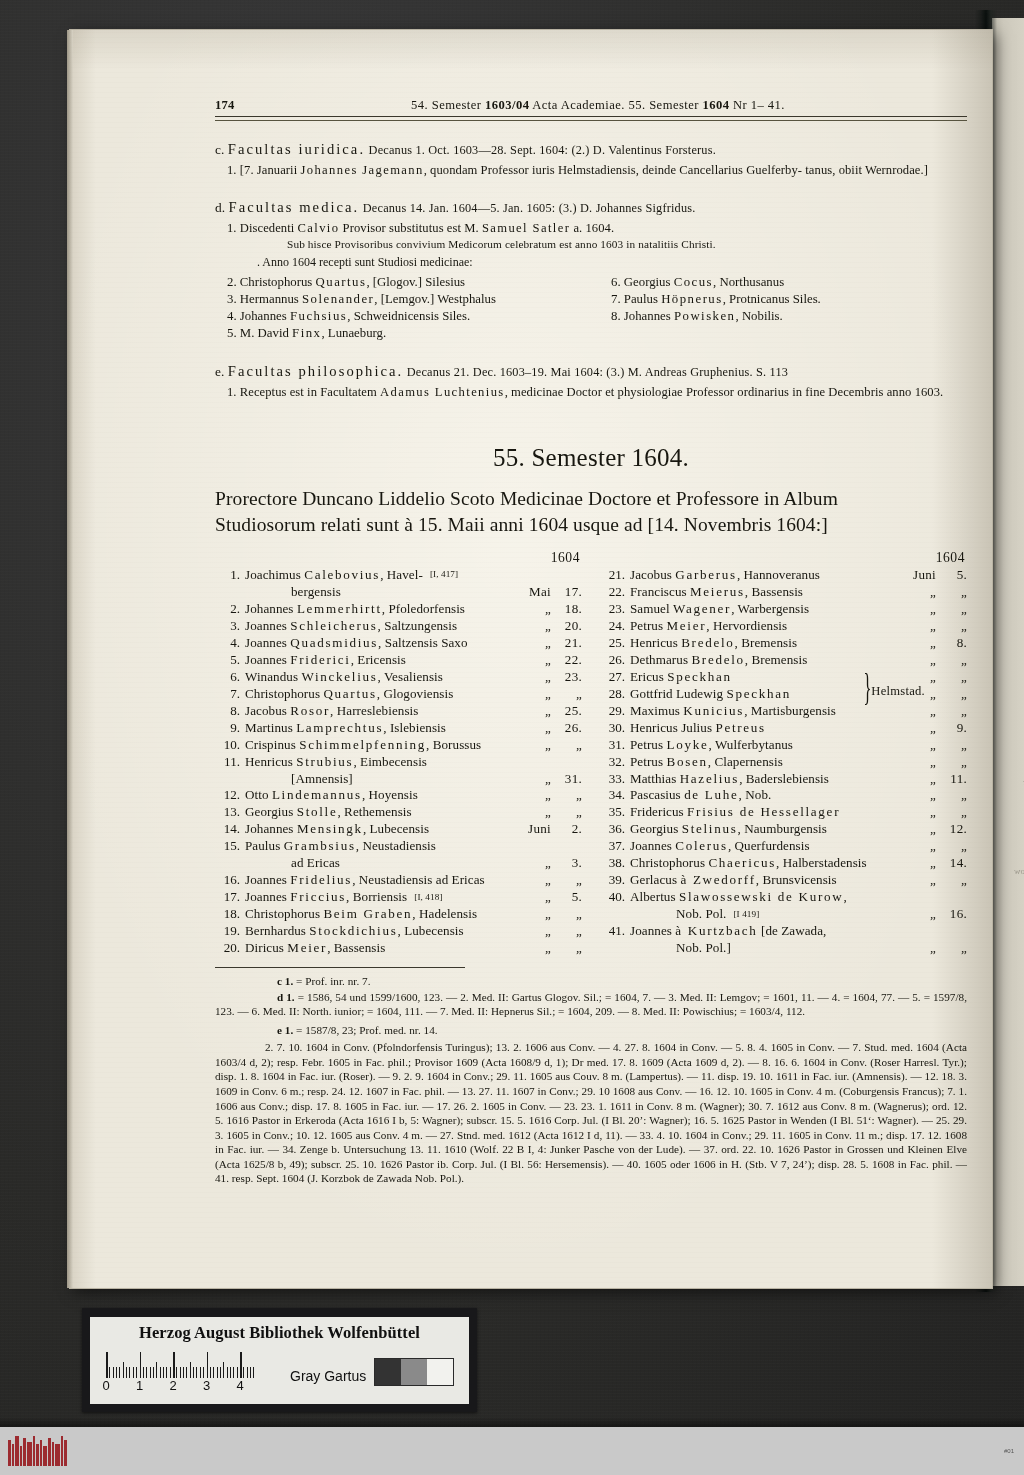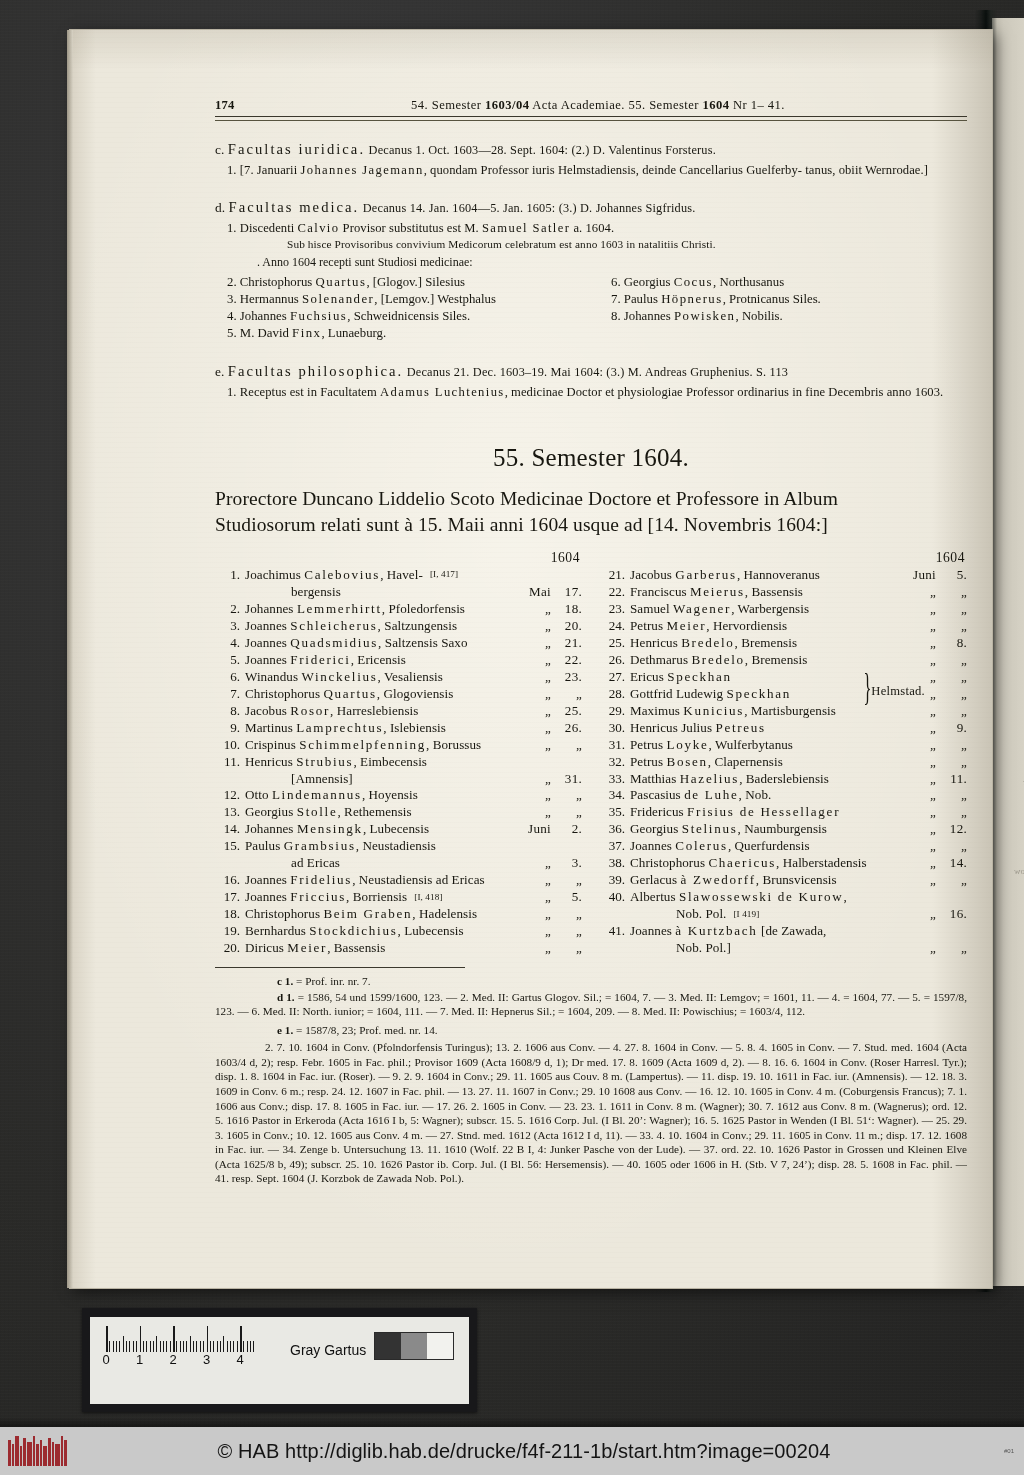--- a/index.html
+++ b/index.html
@@ -581,20 +581,21 @@
       <p id="fn-e-body">
         <span style="padding-left:50px"></span><span>2. 7. 10. 1604 in Conv. (Pfolndorfensis Turingus); 13. 2. 1606 aus Conv. — 4. 27. 8. 1604 in Conv. — 5. 8. 4. 1605 in Conv. — 7. Stud. med. 1604 (Acta 1603/4 d, 2); resp. Febr. 1605 in Fac. phil.; Provisor 1609 (Acta 1608/9 d, 1); Dr med. 17. 8. 1609 (Acta 1609 d, 2). — 8. 16. 6. 1604 in Conv. (Roser Harresl. Tyr.); disp. 1. 8. 1604 in Fac. iur. (Roser). — 9. 2. 9. 1604 in Conv.; 29. 11. 1605 aus Couv. 8 m. (Lampertus). — 11. disp. 19. 10. 1611 in Fac. iur. (Amnensis). — 12. 18. 3. 1609 in Conv. 6 m.; resp. 24. 12. 1607 in Fac. phil. — 13. 27. 11. 1607 in Conv.; 29. 10 1608 aus Conv. — 16. 12. 10. 1605 in Conv. 4 m. (Coburgensis Francus); 7. 1. 1606 aus Conv.; disp. 17. 8. 1605 in Fac. iur. — 17. 26. 2. 1605 in Conv. — 23. 23. 1. 1611 in Conv. 8 m. (Wagner); 30. 7. 1612 aus Conv. 8 m. (Wagnerus); ord. 12. 5. 1616 Pastor in Erkeroda (Acta 1616 I b, 5: Wagner); subscr. 15. 5. 1616 Corp. Jul. (I Bl. 20’: Wagner); 16. 5. 1625 Pastor in Wenden (I Bl. 51‘: Wagner). — 25. 29. 3. 1605 in Conv.; 10. 12. 1605 aus Conv. 4 m. — 27. Stnd. med. 1612 (Acta 1612 I d, 11). — 33. 4. 10. 1604 in Conv.; 29. 11. 1605 in Conv. 11 m.; disp. 17. 12. 1608 in Fac. iur. — 34. Zenge b. Untersuchung 13. 11. 1610 (Wolf. 22 B I, 4: Junker Pasche von der Lude). — 37. ord. 22. 10. 1626 Pastor in Grossen und Kleinen Elve (Acta 1625/8 b, 49); subscr. 25. 10. 1626 Pastor ib. Corp. Jul. (I Bl. 56: Hersemensis). — 40. 1605 oder 1606 in H. (Stb. V 7, 24’); disp. 28. 5. 1608 in Fac. phil. — 41. resp. Sept. 1604 (J. Korzbok de Zawada Nob. Pol.).</span>
       </p>
     </div>
 
   </div>
 </div>
 
 <div id="target-card">
   <div id="target-inner">
+    <div id="lib-name">Herzog August Bibliothek Wolfenbüttel</div>
     <div id="scale-row">
       <div id="ruler">
         <div id="ticks">
             <i style="left: 6px; height: 26px; width: 1.6px;"></i>
             <i style="left: 9.35px; height: 11px;"></i>
             <i style="left: 12.7px; height: 11px;"></i>
             <i style="left: 16.05px; height: 11px;"></i>
             <i style="left: 19.4px; height: 11px;"></i>
             <i style="left: 22.75px; height: 16px;"></i>
             <i style="left: 26.1px; height: 11px;"></i>
@@ -667,15 +668,14 @@
       <i style="width: 2px; height: 30px; background: rgb(156, 43, 48);"></i>
       <i style="width: 3px; height: 22px; background: rgb(156, 43, 48);"></i>
       <i style="width: 2px; height: 26px; background: rgb(156, 43, 48);"></i>
       <i style="width: 4px; height: 20px; background: rgb(156, 43, 48);"></i>
       <i style="width: 3px; height: 28px; background: rgb(156, 43, 48);"></i>
       <i style="width: 2px; height: 24px; background: rgb(156, 43, 48);"></i>
       <i style="width: 5px; height: 22px; background: rgb(156, 43, 48);"></i>
       <i style="width: 2px; height: 30px; background: rgb(156, 43, 48);"></i>
       <i style="width: 3px; height: 26px; background: rgb(156, 43, 48);"></i>
     </div>
-  <div id="footer-url">© HAB http://diglib.hab.de/drucke/f4f-211-1b/start.htm?image=00204</div>
   <div id="footer-tag">#01</div>
 </div>
 
 </body></html>

